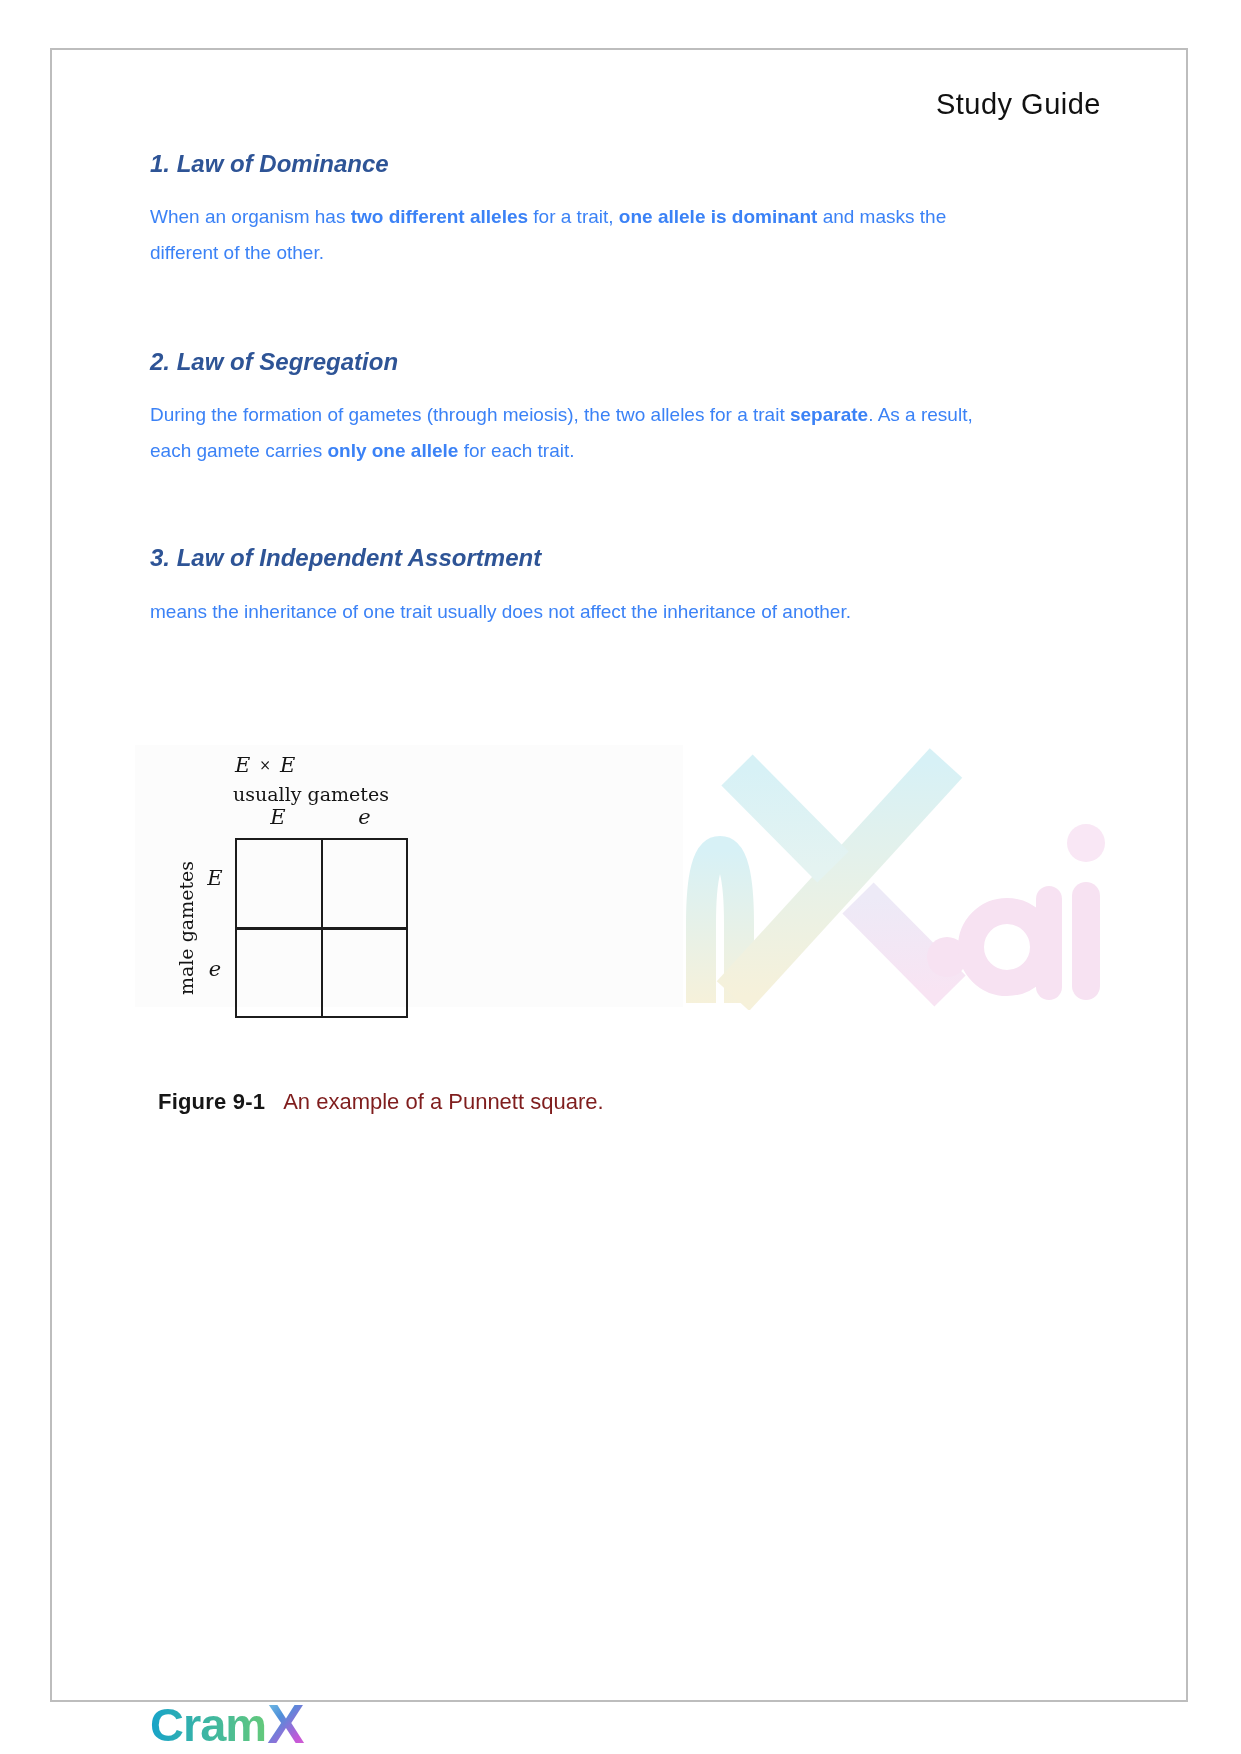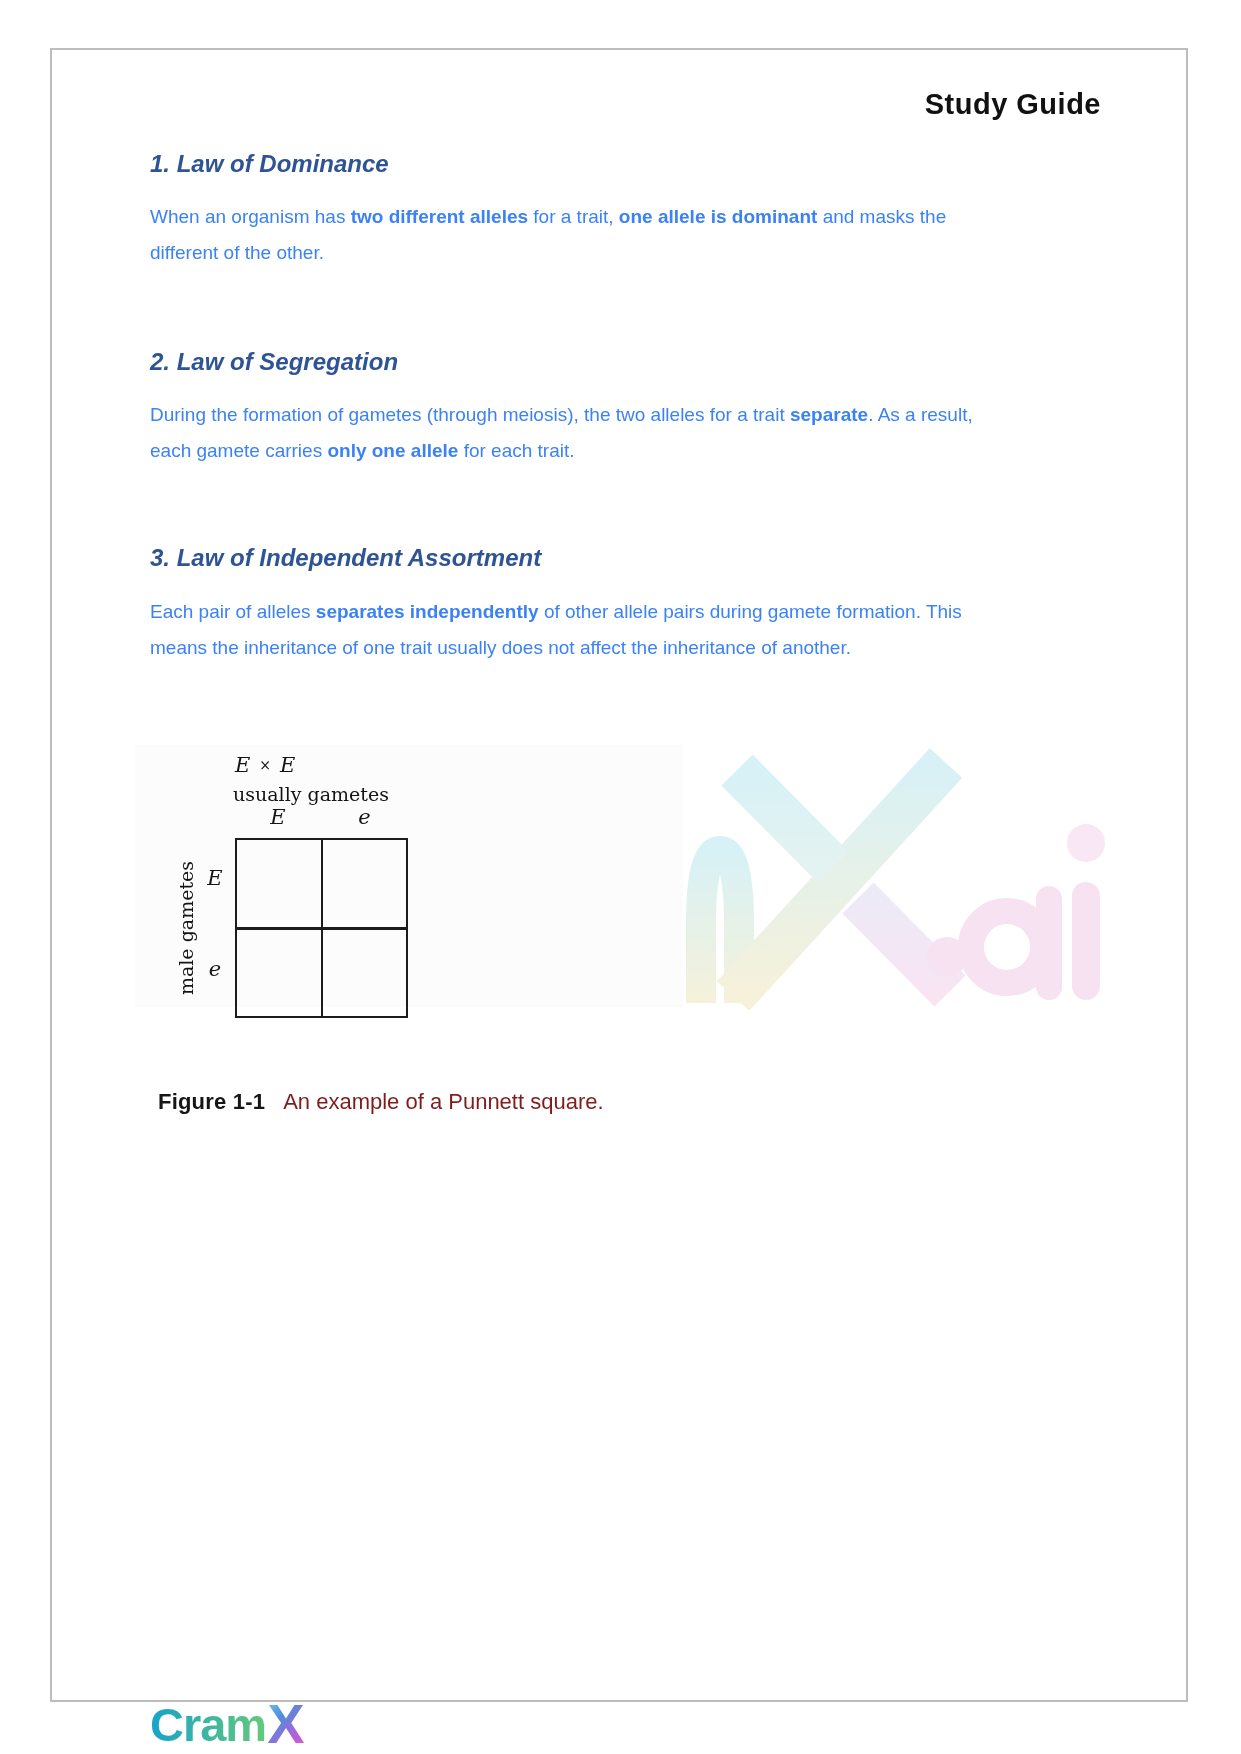--- a/index.html
+++ b/index.html
@@ -12,21 +12,21 @@
     color:#1a1a1a;
   }
   .page-border{
     position:absolute;left:50px;top:48px;width:1138px;height:1654px;
     border:2px solid var(--page-border,#bdbdbd);
     box-sizing:border-box;
     background:#ffffff;
   }
   .doc-title{
     position:absolute;top:88px;right:140px;
-    font-size:29px;font-weight:700;color:#111;
+    font-size:29px;font-weight:400;color:#111;
     letter-spacing:0.5px;white-space:nowrap;
   }
   .sec-heading{
     position:absolute;left:150px;
     font-size:24px;font-weight:700;font-style:italic;
     color:var(--heading-blue,#2e5496);
     white-space:nowrap;
   }
   #h0{top:150px}#h1{top:348px}#h2{top:544px}
   .para{position:absolute;left:150px;font-size:19px;color:#3b82f6;}
@@ -91,21 +91,20 @@
   </div>
 
 <div class="sec-heading" id="h1">2. Law of Segregation</div>
 <div class="para" id="p1">
     <div class="tline"><span>During the formation of gametes (through meiosis), the two alleles for a trait </span><span class="b">separate</span><span>. As a result,</span></div>
     <div class="tline"><span>each gamete carries </span><span class="b">only one allele</span><span> for each trait.</span></div>
   </div>
 
 <div class="sec-heading" id="h2">3. Law of Independent Assortment</div>
 <div class="para" id="p2">
-    <div class="tline"><span>Each pair of alleles </span><span class="b">separates independently</span><span> of other allele pairs during gamete formation. This</span></div>
     <div class="tline"><span>means the inheritance of one trait usually does not affect the inheritance of another.</span></div>
   </div>
 
 <div class="fig-bg"></div>
 
 <div class="fig-cross fig-serif">
   <span class="allele">E</span><span class="times">×</span><span class="allele">E</span>
 </div>
 
 <div class="fig-top-label fig-serif">usually gametes</div>
@@ -117,21 +116,21 @@
 <div class="fig-rowhead fig-serif" id="rowh1">e</div>
 
 <div class="fig-side-label fig-serif">male gametes</div>
 
 <div class="punnett">
   <div class="vdiv"></div>
   <div class="hdiv"></div>
 </div>
 
 <div class="fig-caption">
-  <span class="cap-label">Figure 1-1</span><span class="cap-text">An example of a Punnett square.</span>
+  <span class="cap-label">Figure 9-1</span><span class="cap-text">An example of a Punnett square.</span>
 </div>
 
 <svg class="watermark" viewBox="630 740 490 270" role="img" aria-label="X.ai">
   <defs>
     <linearGradient id="wmCyanCream" x1="0" y1="0" x2="0" y2="1">
       <stop offset="0" stop-color="#d7f1f6"></stop>
       <stop offset="1" stop-color="#f6f1da"></stop>
     </linearGradient>
     <linearGradient id="wmCyan" x1="0" y1="0" x2="0" y2="1">
       <stop offset="0" stop-color="#d7f1f6"></stop>

